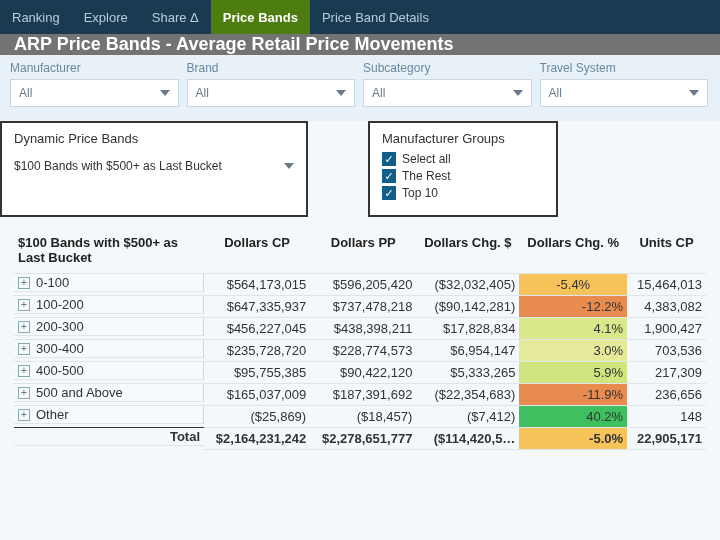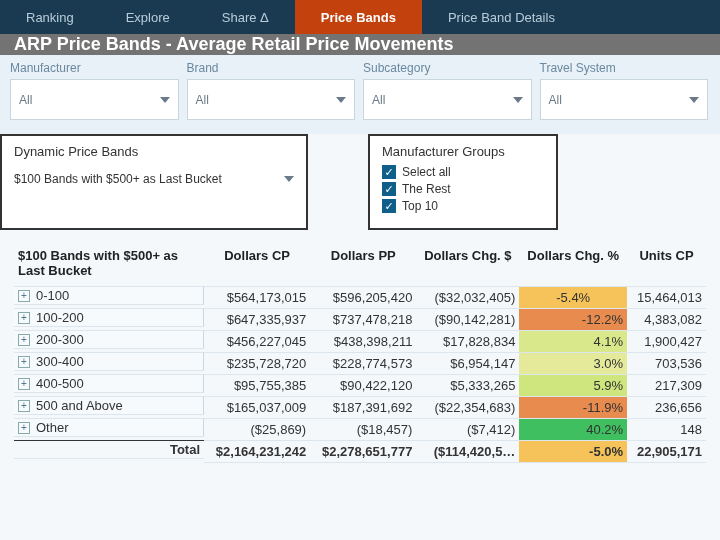--- a/index.html
+++ b/index.html
@@ -1,24 +1,24 @@
 <!DOCTYPE html>
 <html><head>
 <meta charset="utf-8">
 <style>
   * { box-sizing: border-box; margin: 0; padding: 0; font-family: Arial, Helvetica, sans-serif; }
   body { background: #f4f8fb; width: 720px; height: 540px; overflow: hidden; font-size: 12px; color: #333; }
   .tabbar { display: flex; background: #1a3a52; height: 34px; align-items: stretch; }
-  .tab { flex: 0 0 auto; padding: 0 26px; display: flex; align-items: center; color: #b8cdd9; font-size: 13px; cursor: pointer; }
-  .tab.active { background: #c2410c; color: #fff; font-weight: bold; }
+  .tab { flex: 0 0 auto; padding: 0 12px; display: flex; align-items: center; color: #b8cdd9; font-size: 13px; cursor: pointer; }
+  .tab.active { background: #4d7c0f; color: #fff; font-weight: bold; }
   .titlebar { background: #737373; color: #fff; font-size: 18px; font-weight: bold; padding: 0 14px; }
   .filters { display: flex; gap: 0; padding: 6px 4px 14px 10px; background: #e8f1f7; }
   .filter { flex: 1; padding-right: 8px; }
   .filter-label { color: #6a88a0; font-size: 12px; margin-bottom: 4px; }
-  .filter-select { display: flex; align-items: center; justify-content: space-between; height: 41px; border: 1px solid #c8d6e0; background: #fff; padding: 0 8px; color: #6a7a88; cursor: pointer; }
+  .filter-select { display: flex; align-items: center; justify-content: space-between; height: 28px; border: 1px solid #c8d6e0; background: #fff; padding: 0 8px; color: #6a7a88; cursor: pointer; }
   .chev { width:0;height:0;border-left:5px solid transparent;border-right:5px solid transparent;border-top:6px solid #6a7a88; }
   .panel-row { display: flex; gap: 60px; padding: 0 0; }
   .panel { border: 2px solid #333; background: #fff; padding: 8px 12px 12px 12px; }
   .panel-title { font-size: 13px; color: #333; margin-bottom: 6px; }
   .panel-select { display:flex; align-items:center; justify-content:space-between; min-width: 280px; height: 28px; color:#333; cursor:pointer; }
   .chk-row { display:flex; align-items:center; gap:6px; margin:3px 0; cursor:pointer; }
   .chk { width:14px; height:14px; background:#0f5f8a; display:flex; align-items:center; justify-content:center; color:#fff; font-size:11px; }
   .tablewrap { padding: 18px 14px 0 14px; }
   table { border-collapse: collapse; width: 100%; }
   th { text-align: center; font-weight: bold; color:#222; font-size:13px; padding: 0 4px 8px 4px; vertical-align: top; }

